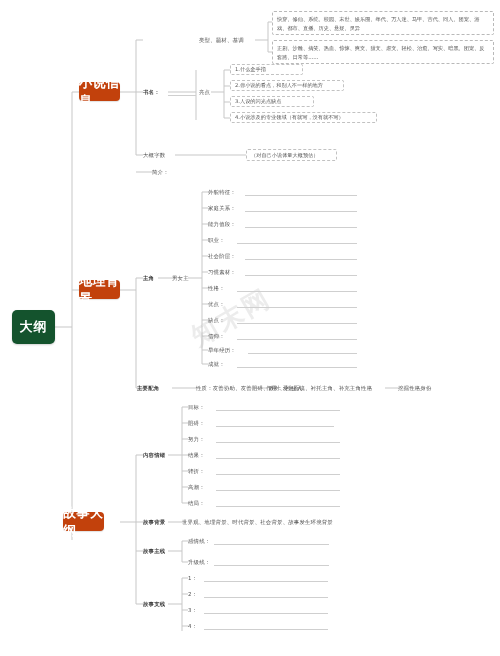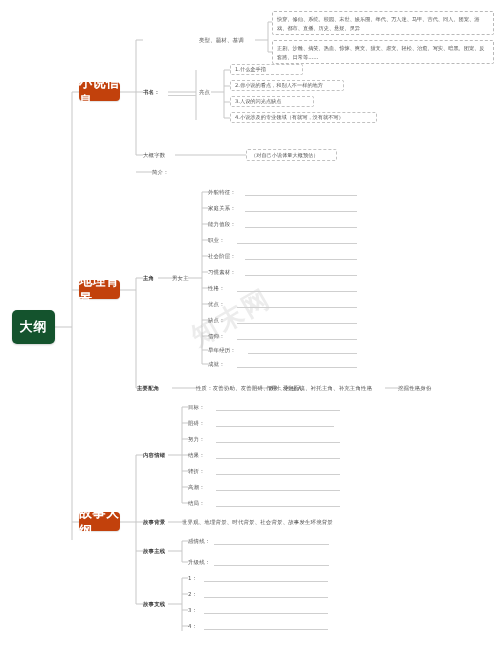--- a/index.html
+++ b/index.html
@@ -181,21 +181,21 @@
       <path d="M182 626 H188"></path>
     </g>
   </svg>
 
   <div class="watermark" style="left:188px;top:300px;">知末网</div>
 
   <div class="node root" style="left:12px;top:310px;width:43px;height:34px;">大纲</div>
 
   <div class="node branch" style="left:79px;top:82px;width:41px;height:19px;">小说信息</div>
   <div class="node branch" style="left:79px;top:280px;width:41px;height:19px;">地理背景</div>
-  <div class="node branch" style="left:79px;top:512px;width:41px;height:19px;">故事大纲</div>
+  <div class="node branch" style="left:63px;top:512px;width:41px;height:19px;">故事大纲</div>
 
   <div class="node lbl bold" style="left:143px;top:86px;height:12px;">书名：</div>
   <div class="node blankline" style="left:168px;top:95px;width:28px;"></div>
 
   <div class="node lbl" style="left:199px;top:34px;height:12px;">类型、题材、基调</div>
 
   <div class="node tagbox" style="left:272px;top:11px;width:222px;height:24px;">快穿、修仙、系统、校园、末世、娱乐圈、年代、万人迷、马甲、古代、同人、团宠、游戏、都市、直播、历史、悬疑、灵异</div>
   <div class="node tagbox" style="left:272px;top:40px;width:222px;height:24px;">正剧、沙雕、搞笑、热血、惊悚、爽文、甜文、虐文、轻松、治愈、写实、暗黑、团宠、反套路、日常等……</div>
 
   <div class="node lbl" style="left:199px;top:86px;height:12px;">亮点</div>

